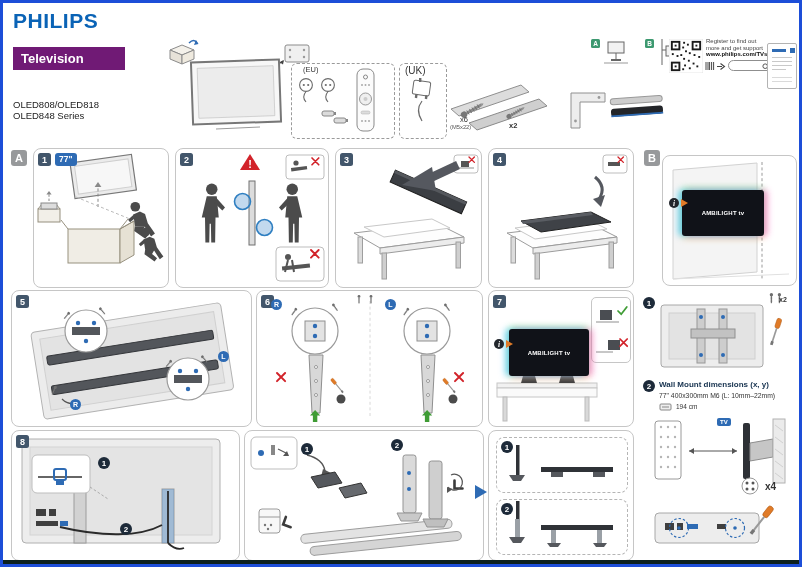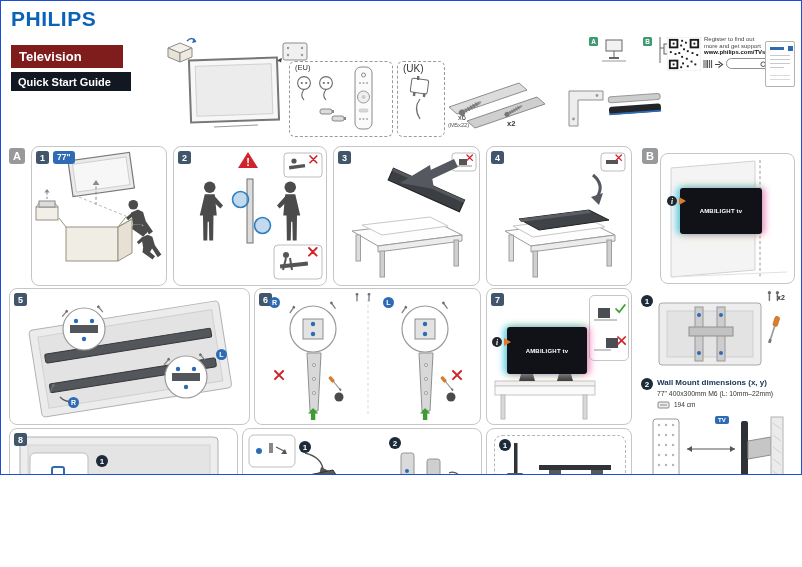--- a/index.html
+++ b/index.html
@@ -1,17 +1,17 @@
 <!DOCTYPE html>
 <html><head>
 <meta charset="utf-8">
 <style>
   *{margin:0;padding:0;box-sizing:border-box}
   body{width:802px;height:567px;font-family:"Liberation Sans",sans-serif;background:#fff}
-  .page{position:relative;width:802px;height:475px;background:#fff;border:1px solid #1d4ed8;overflow:hidden}
+  .page{position:relative;width:802px;height:567px;background:#fff;border:3px solid #1d4ed8;overflow:hidden}
   .abs{position:absolute}
   .panel{position:absolute;background:#fff;border:1.3px solid #c6c6c6;border-radius:8px}
   .step{position:absolute;width:13px;height:13px;background:#42566b;color:#fff;font-size:9px;font-weight:bold;display:flex;align-items:center;justify-content:center;border-radius:2.5px;z-index:3}
   .numc{position:absolute;width:12px;height:12px;background:#1d2a39;color:#fff;font-size:8px;font-weight:bold;display:flex;align-items:center;justify-content:center;border-radius:50%;z-index:3}
   .rl{position:absolute;width:11px;height:11px;background:#2e6bb4;color:#fff;font-size:7px;font-weight:bold;display:flex;align-items:center;justify-content:center;border-radius:50%;z-index:3}
   .seclabel{position:absolute;width:16px;height:16px;background:#97999b;color:#fff;font-size:11px;font-weight:bold;display:flex;align-items:center;justify-content:center;border-radius:3px}
   .b77{position:absolute;background:#2e6bb4;color:#fff;font-size:8.5px;font-weight:bold;padding:2px 4px;border-radius:3px;line-height:9px;z-index:3}
   .tvtag{position:absolute;background:#2e6bb4;color:#fff;font-size:6px;font-weight:bold;padding:1px 3px;border-radius:2px;z-index:4}
   .tvscreen{position:absolute;background:#101218;border-radius:3px;display:flex;align-items:center;justify-content:center;color:#fff;font-weight:bold;letter-spacing:.2px;z-index:2;
     box-shadow:-4px 0 6px rgba(0,185,255,.5),4px 0 6px rgba(250,70,190,.45),0 -3px 6px rgba(120,230,120,.45),0 3px 6px rgba(255,190,60,.35)}
@@ -72,22 +72,25 @@
       <g id="g-uparrow">
           <path d="M6,0 L0,6.5 H3.4 V14 H8.6 V6.5 H12 Z" fill="#3f9c35"></path>
         </g>
       <g id="g-allen">
           <path d="M1.5,1.5 V9.5 H9.5" fill="none" stroke="#3c3c3c" stroke-width="2.6" stroke-linecap="round"></path>
         </g>
     </defs>
   </svg>
 
   <div class="abs" style="left:10px;top:6px;font-size:21px;font-weight:bold;color:#0a63b6;letter-spacing:.5px">PHILIPS</div>
-  <div class="abs" style="left:10px;top:44px;width:112px;height:23px;background:#7f1d1d;color:#fff;font-size:13px;font-weight:bold;display:flex;align-items:center;padding-left:8px">Television</div>
-  <div class="abs" style="left:10px;top:71px;width:120px;height:19px;background:#121821;color:#fff;font-size:11px;font-weight:bold;display:flex;align-items:center;padding-left:7px">Quick Start Guide</div>
+  <div class="abs" style="left:10px;top:44px;width:112px;height:23px;background:#701a75;color:#fff;font-size:13px;font-weight:bold;display:flex;align-items:center;padding-left:8px">Television</div>
+  <div class="abs" style="left:10px;top:96px;font-size:9.5px;color:#222;line-height:11px">
+    <div>OLED808/OLED818</div>
+    <div>OLED848 Series</div>
+  </div>
 
   <svg class="abs" style="left:163px;top:34px" width="36" height="30" viewBox="0 0 36 30">
     <path d="M4,13 l12,-5 l12,5 l-12,5 z" fill="#f4f1ea" stroke="#8b8b8b"></path>
     <path d="M4,13 v9 l12,5 v-9 z" fill="#e7e2d8" stroke="#8b8b8b"></path>
     <path d="M28,13 v9 l-12,5 v-9 z" fill="#efeadf" stroke="#8b8b8b"></path>
     <path d="M23,6 q5,-5 8,0" fill="none" stroke="#2e6bb4" stroke-width="1.5"></path>
     <path d="M30,3 l2.5,4 -4.5,1 z" fill="#2e6bb4"></path>
   </svg>
 
   <svg class="abs" style="left:272px;top:38px" width="38" height="28" viewBox="0 0 38 28">
@@ -102,21 +105,21 @@
 
   <svg class="abs" style="left:183px;top:52px" width="100" height="84" viewBox="0 0 100 84">
     <g transform="rotate(-2 50 37)">
       <rect x="6" y="6" width="88" height="62" fill="#f7f7f7" stroke="#777" stroke-width="2"></rect>
       <rect x="12" y="12" width="76" height="50" fill="#ececec" stroke="#bbb" stroke-width="0.6"></rect>
     </g>
     <line x1="30" y1="74" x2="74" y2="72" stroke="#999"></line>
   </svg>
 
   <div class="abs" style="left:288px;top:60px;width:104px;height:76px;border:1.2px dashed #9a9a9a;border-radius:6px"></div>
-  <div class="tiny" style="left:294px;top:62px;font-size:7.5px">(EU)</div>
+  <div class="tiny" style="left:300px;top:62px;font-size:7.5px">(EU)</div>
   <svg class="abs" style="left:292px;top:72px" width="48" height="32" viewBox="0 0 48 32">
     <use href="#g-plug" transform="translate(2,2)"></use>
     <use href="#g-plug" transform="translate(24,2)"></use>
   </svg>
   <svg class="abs" style="left:318px;top:106px" width="30" height="16" viewBox="0 0 30 16">
     <rect x="1" y="2" width="12" height="5" rx="2" fill="#dcdcdc" stroke="#888"></rect>
       <rect x="13" y="3" width="2" height="3" fill="#888"></rect>
     <rect x="13" y="9" width="12" height="5" rx="2" fill="#dcdcdc" stroke="#888"></rect>
       <rect x="25" y="10" width="2" height="3" fill="#888"></rect>
   </svg>

